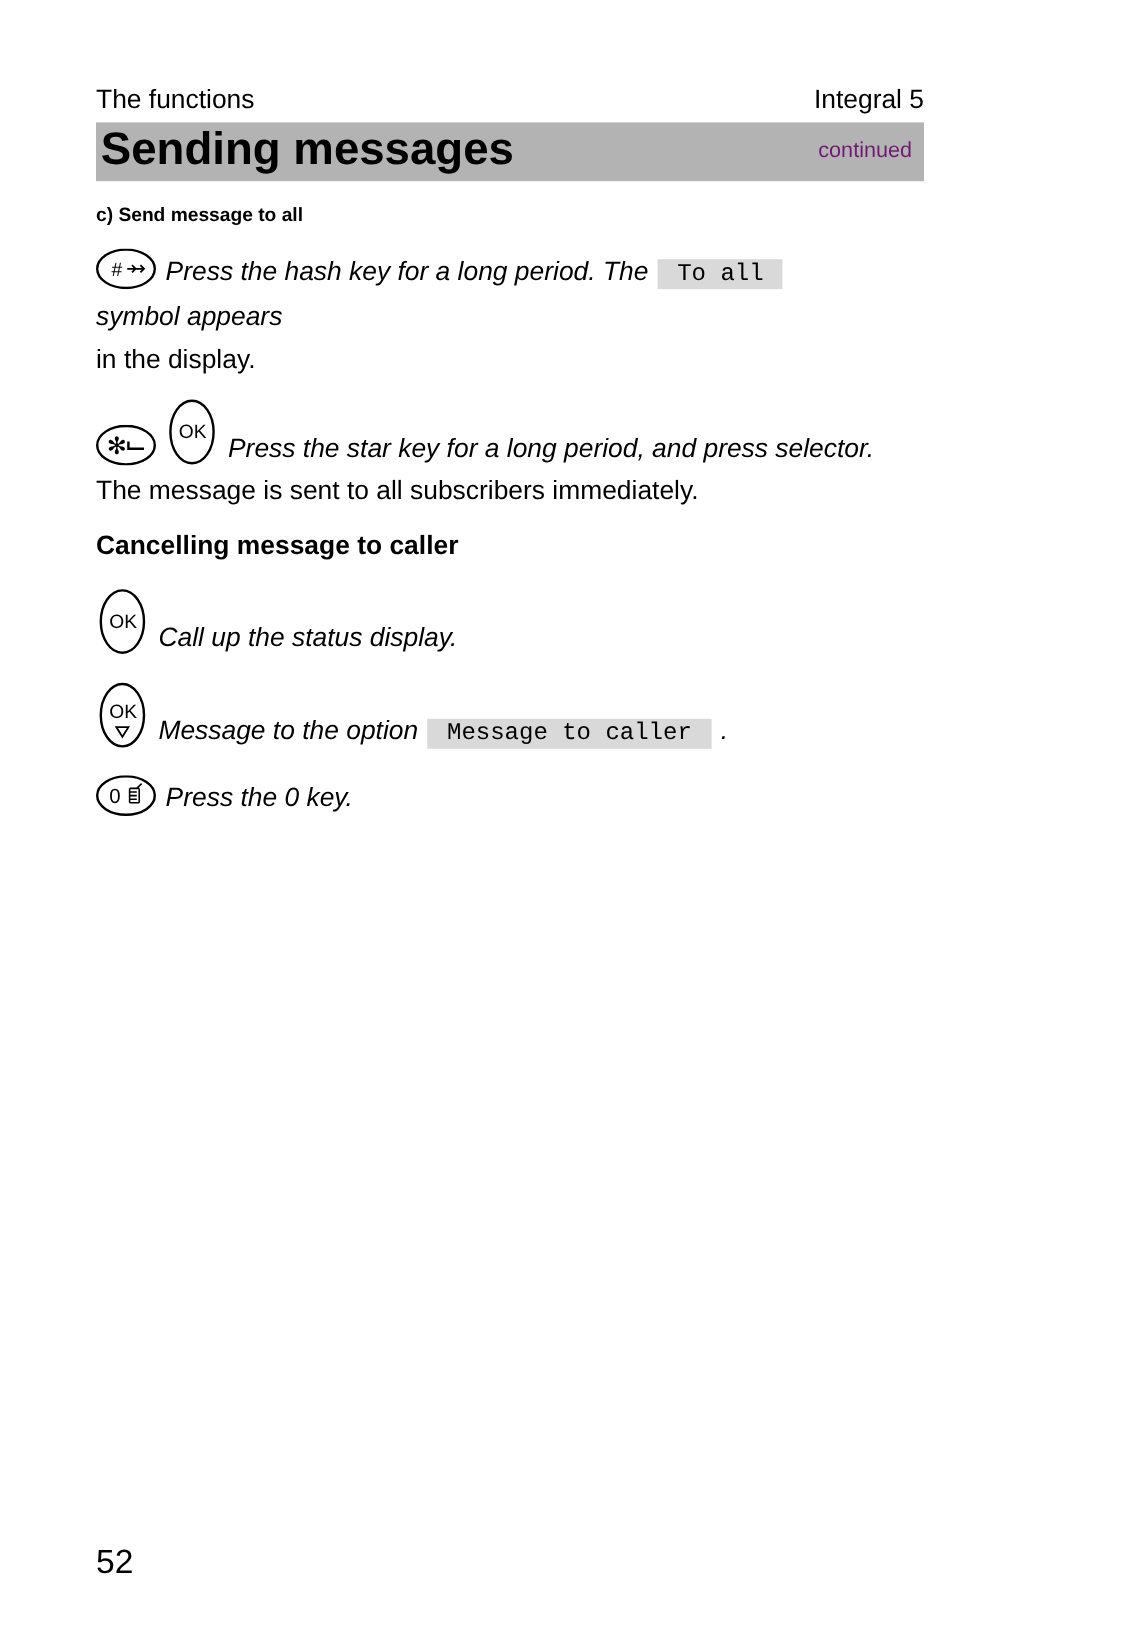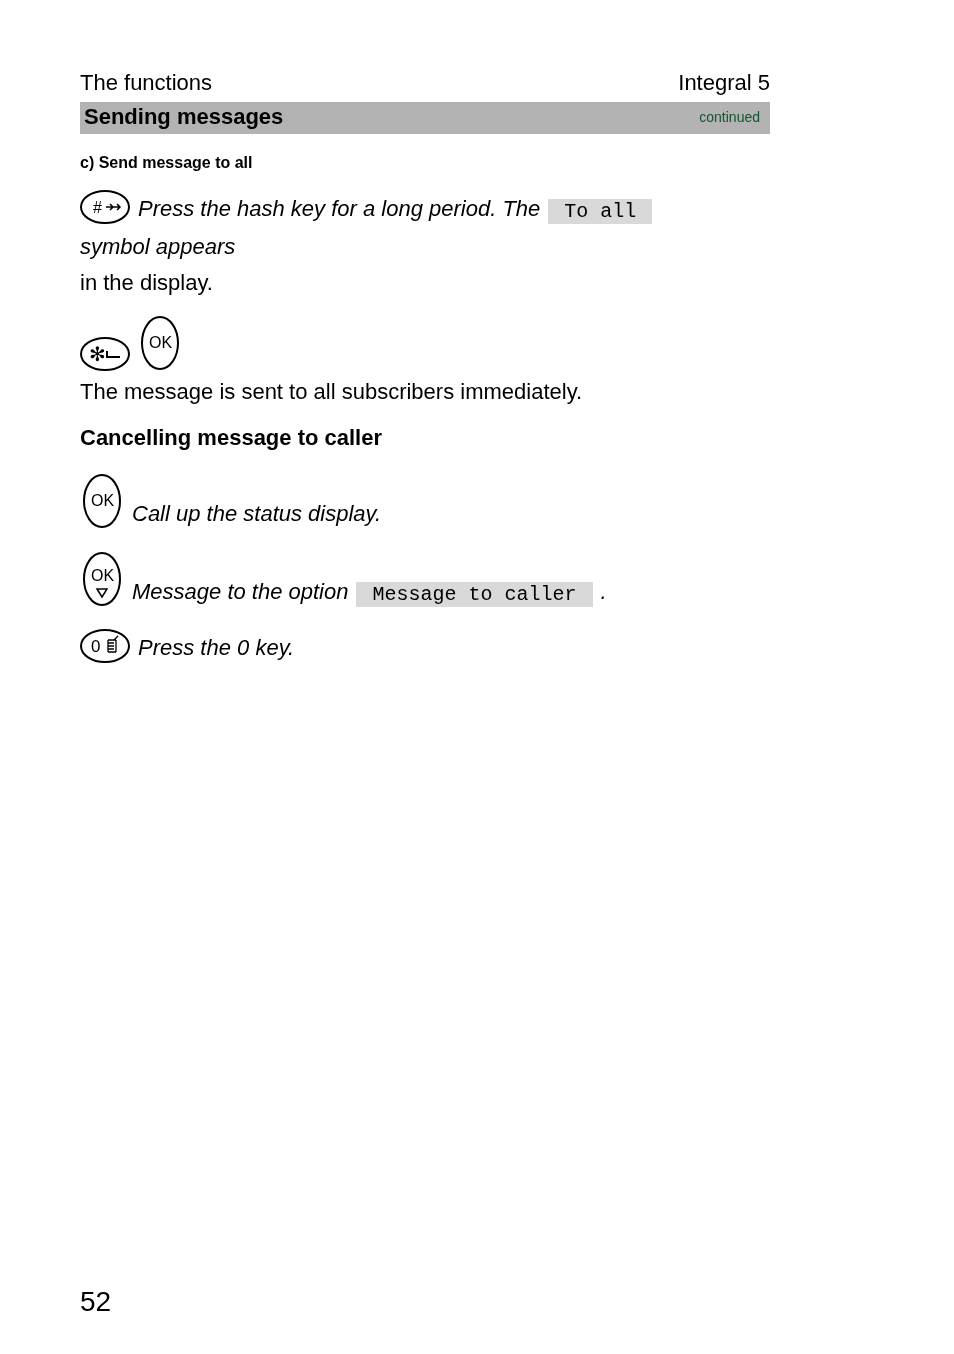--- a/index.html
+++ b/index.html
@@ -26,27 +26,27 @@
   }
   .title-bar {
     background: #b3b3b3;
     display: flex;
     justify-content: space-between;
     align-items: center;
     padding: 2px 10px 4px 4px;
     margin-bottom: 20px;
   }
   .title-bar .title {
-    font-size: 22px;
+    font-size: 38px;
     font-weight: bold;
     color: #000;
   }
   .title-bar .cont {
-    font-size: 14px;
-    color: #14532d;
+    font-size: 18px;
+    color: #701a75;
   }
   .subheading {
     font-size: 16px;
     font-weight: bold;
     margin: 10px 0 18px 0;
   }
   .para {
     font-size: 22px;
     line-height: 1.35;
     margin: 0 0 18px 0;
@@ -121,20 +121,21 @@
         <text x="9" y="24" font-size="20" font-family="Arial" fill="#000">✻</text>
         <path d="M27 14 L27 20 L40 20" stroke="#000" stroke-width="2" fill="none"></path>
       </svg>
     </span>
     <span>
       <svg width="44" height="56" viewBox="0 0 44 56">
         <ellipse cx="22" cy="28" rx="18" ry="26" fill="none" stroke="#000" stroke-width="2"></ellipse>
         <text x="11" y="33" font-size="16" font-family="Arial" fill="#000">OK</text>
       </svg>
     </span>
+    <span class="inline-text"> Press the star key for a long period, and press selector.</span>
   </div>
   <div class="para">The message is sent to all subscribers immediately.</div>
 
   <div class="subheading2">Cancelling message to caller</div>
 
   <div class="iconline" style="margin-bottom:22px;">
     <span>
       <svg width="44" height="56" viewBox="0 0 44 56">
         <ellipse cx="22" cy="28" rx="18" ry="26" fill="none" stroke="#000" stroke-width="2"></ellipse>
         <text x="11" y="33" font-size="16" font-family="Arial" fill="#000">OK</text>

